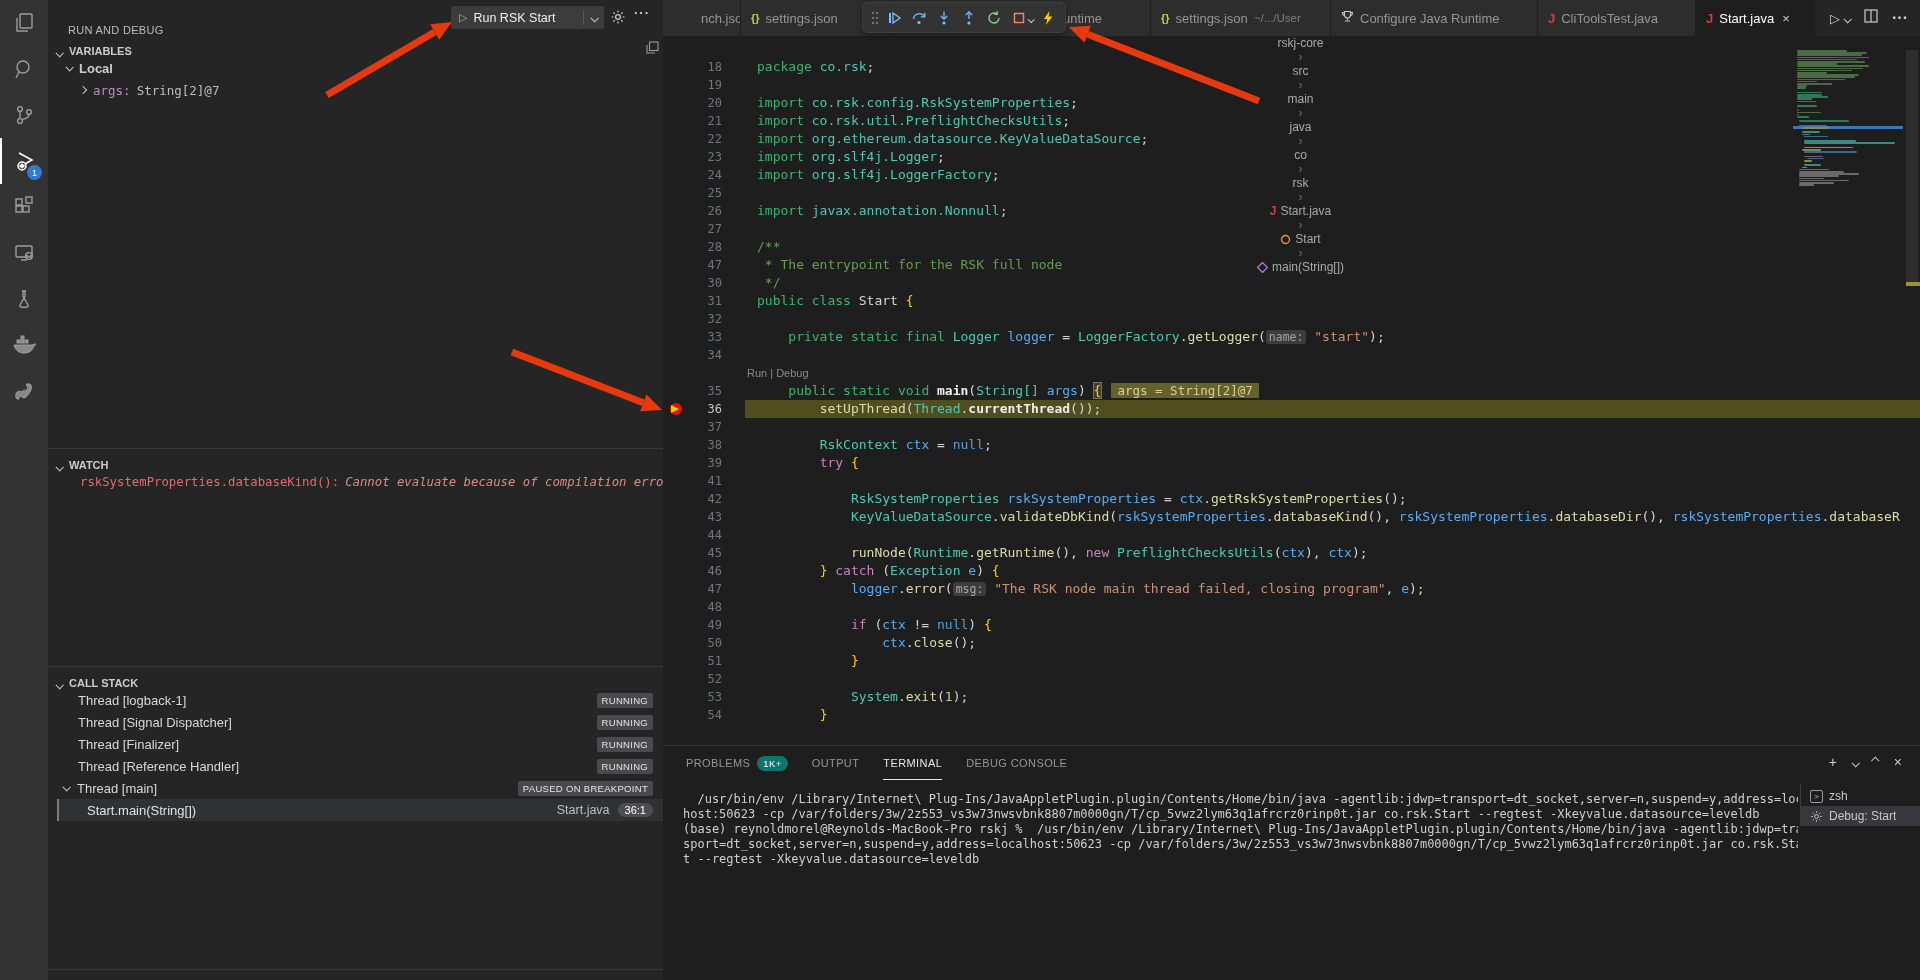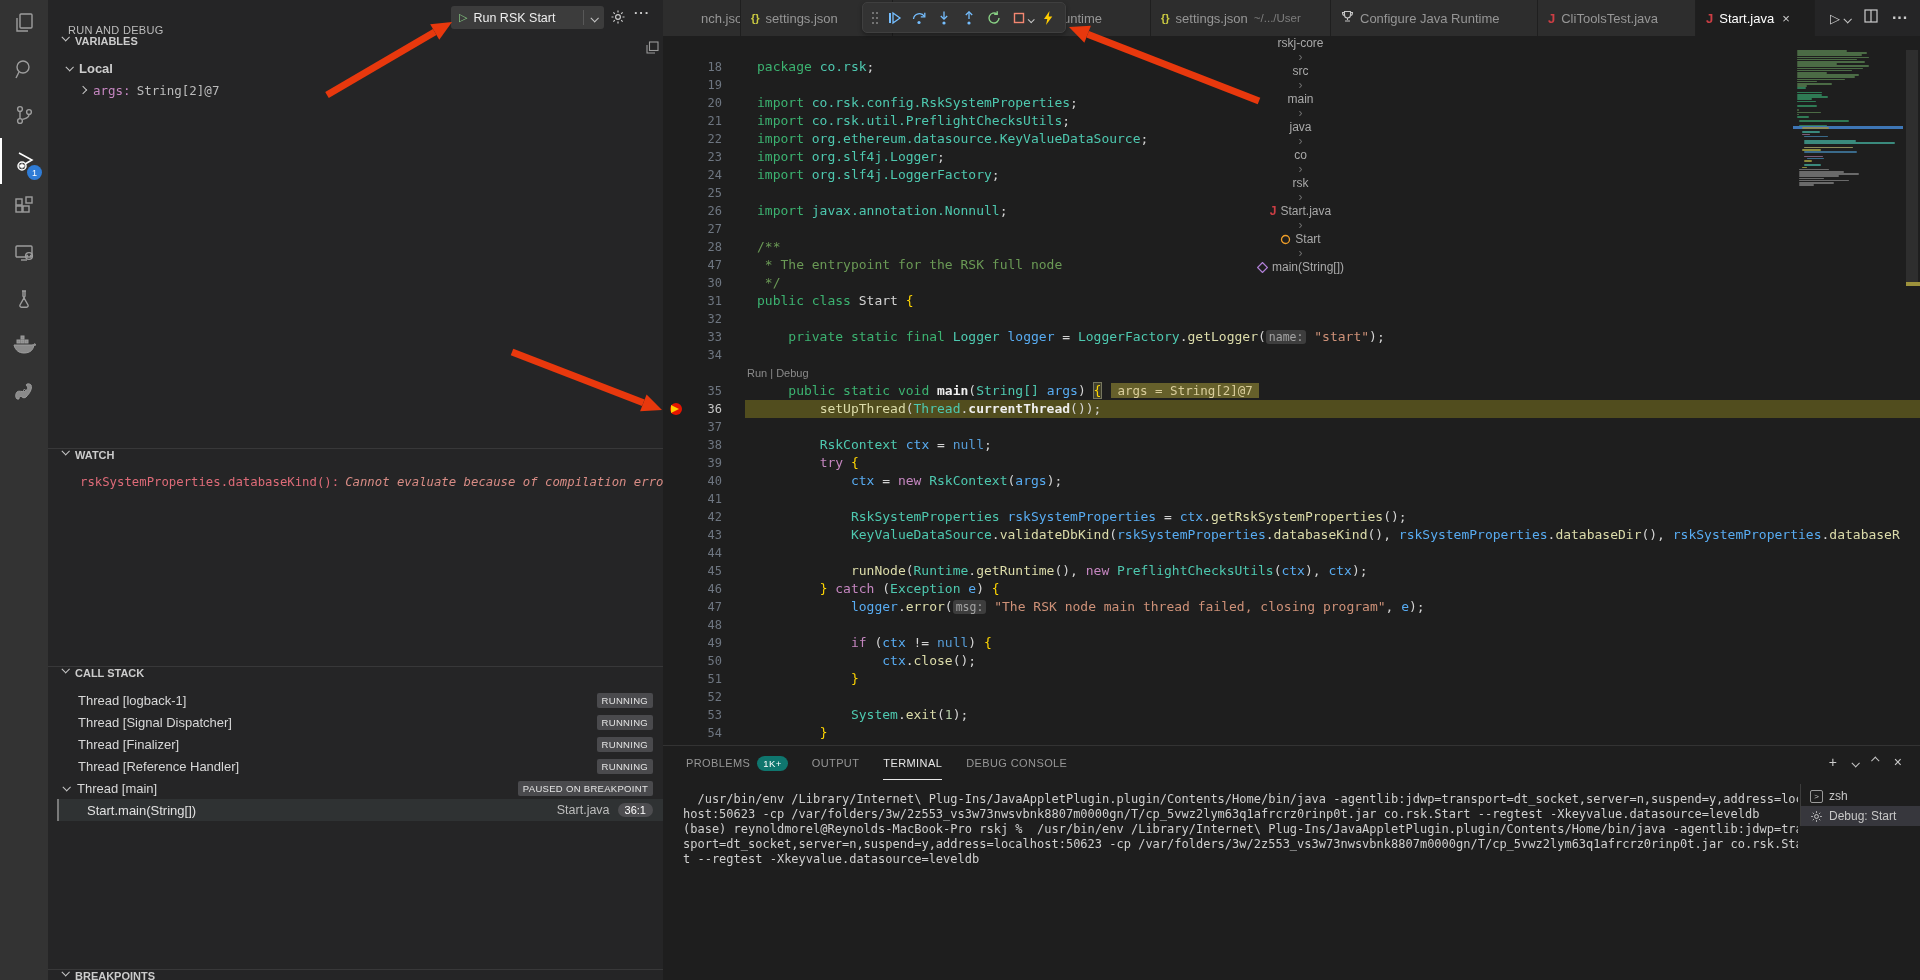--- a/index.html
+++ b/index.html
@@ -25,21 +25,21 @@
   #run-dropdown .play { color:#89d185; margin:0 6px 0 8px; font-size:11px; }
   #run-dropdown .dd-sep { margin-left:auto; width:1px; height:15px; background:#585858; }
   #gear-btn { position:absolute; left:562px; top:9px; }
   #more-btn { position:absolute; left:586px; top:5px; color:#cccccc; font-weight:bold; letter-spacing:1px; }
 
   .chev { display:inline-block; width:6px; height:6px; border-right:1.3px solid #c5c5c5; border-bottom:1.3px solid #c5c5c5; }
   .chev.down { transform:rotate(45deg) translateY(-1px); }
   .chev.right { transform:rotate(-45deg); }
 
   .sec { position:absolute; left:0; right:0; }
-  .sec-header { height:22px; display:flex; align-items:flex-start; font-size:11px; font-weight:bold; color:#cccccc;padding-left:6px; }
+  .sec-header { height:22px; display:flex; align-items:flex-end; font-size:11px; font-weight:bold; color:#cccccc; }
   .sec-header .chev { margin:0 7px 0 8px; }
   #sec-variables { top:35px; }
   #sec-watch  { top:448px; border-top:1px solid #383839; }
   #sec-callstack { top:666px; border-top:1px solid #383839; }
   #sec-breakpoints { top:969px; border-top:1px solid #383839; }
   .tree-row { height:22px; display:flex; align-items:center; }
   #row-local { padding-left:18px; font-weight:bold; }
   #row-local .chev { margin-right:7px; }
   #row-args { padding-left:32px; }
   #row-args .chev { margin-right:7px; }
@@ -474,21 +474,20 @@
       <div class="code-row"><span class="gut">31</span><span class="ct"><span class="tk-k">public</span><span class="tk-p"> </span><span class="tk-k">class</span><span class="tk-p"> </span><span class="tk-p">Start</span><span class="tk-p"> </span><span class="tk-y">{</span></span></div>
       <div class="code-row"><span class="gut">32</span><span class="ct"></span></div>
       <div class="code-row"><span class="gut">33</span><span class="ct">    <span class="tk-k">private</span><span class="tk-p"> </span><span class="tk-k">static</span><span class="tk-p"> </span><span class="tk-k">final</span><span class="tk-p"> </span><span class="tk-t">Logger</span><span class="tk-p"> </span><span class="tk-v">logger</span><span class="tk-p"> = </span><span class="tk-t">LoggerFactory</span><span class="tk-p">.</span><span class="tk-f">getLogger</span><span class="tk-p">(</span><span class="tk-i">name:</span><span class="tk-p"> </span><span class="tk-s">"start"</span><span class="tk-p">);</span></span></div>
       <div class="code-row"><span class="gut">34</span><span class="ct"></span></div>
       <div class="lens-row">Run | Debug</div>
       <div class="code-row"><span class="gut">35</span><span class="ct">    <span class="tk-k">public</span><span class="tk-p"> </span><span class="tk-k">static</span><span class="tk-p"> </span><span class="tk-k">void</span><span class="tk-p"> </span><span class="tk-b">main</span><span class="tk-p">(</span><span class="tk-t">String[]</span><span class="tk-p"> </span><span class="tk-v">args</span><span class="tk-p">) </span><span class="tk-yb">{</span><span class="dbg-chip">args = String[2]@7</span></span></div>
       <div class="code-row cur"><span class="bp-glyph"><span class="dot"></span><span class="arr"></span></span><span class="gut">36</span><span class="ct">        <span class="tk-f">setUpThread</span><span class="tk-p">(</span><span class="tk-t">Thread</span><span class="tk-p">.</span><span class="tk-b">currentThread</span><span class="tk-p">());</span></span></div>
       <div class="code-row"><span class="gut">37</span><span class="ct"></span></div>
       <div class="code-row"><span class="gut">38</span><span class="ct">        <span class="tk-t">RskContext</span><span class="tk-p"> </span><span class="tk-v">ctx</span><span class="tk-p"> = </span><span class="tk-l">null</span><span class="tk-p">;</span></span></div>
       <div class="code-row"><span class="gut">39</span><span class="ct">        <span class="tk-c">try</span><span class="tk-p"> </span><span class="tk-y">{</span></span></div>
-      <div class="code-row"><span class="gut">40</span><span class="ct">            <span class="tk-v">ctx</span><span class="tk-p"> = </span><span class="tk-c">new</span><span class="tk-p"> </span><span class="tk-t">RskContext</span><span class="tk-p">(</span><span class="tk-v">args</span><span class="tk-p">);</span></span></div>
       <div class="code-row"><span class="gut">41</span><span class="ct"></span></div>
       <div class="code-row"><span class="gut">42</span><span class="ct">            <span class="tk-t">RskSystemProperties</span><span class="tk-p"> </span><span class="tk-v">rskSystemProperties</span><span class="tk-p"> = </span><span class="tk-v">ctx</span><span class="tk-p">.</span><span class="tk-f">getRskSystemProperties</span><span class="tk-p">();</span></span></div>
       <div class="code-row"><span class="gut">43</span><span class="ct">            <span class="tk-t">KeyValueDataSource</span><span class="tk-p">.</span><span class="tk-f">validateDbKind</span><span class="tk-p">(</span><span class="tk-v">rskSystemProperties</span><span class="tk-p">.</span><span class="tk-f">databaseKind</span><span class="tk-p">(), </span><span class="tk-v">rskSystemProperties</span><span class="tk-p">.</span><span class="tk-f">databaseDir</span><span class="tk-p">(), </span><span class="tk-v">rskSystemProperties</span><span class="tk-p">.</span><span class="tk-f">databaseR</span></span></div>
       <div class="code-row"><span class="gut">44</span><span class="ct"></span></div>
       <div class="code-row"><span class="gut">45</span><span class="ct">            <span class="tk-f">runNode</span><span class="tk-p">(</span><span class="tk-t">Runtime</span><span class="tk-p">.</span><span class="tk-f">getRuntime</span><span class="tk-p">(), </span><span class="tk-c">new</span><span class="tk-p"> </span><span class="tk-t">PreflightChecksUtils</span><span class="tk-p">(</span><span class="tk-v">ctx</span><span class="tk-p">), </span><span class="tk-v">ctx</span><span class="tk-p">);</span></span></div>
       <div class="code-row"><span class="gut">46</span><span class="ct">        <span class="tk-y">}</span><span class="tk-p"> </span><span class="tk-c">catch</span><span class="tk-p"> (</span><span class="tk-t">Exception</span><span class="tk-p"> </span><span class="tk-v">e</span><span class="tk-p">) </span><span class="tk-y">{</span></span></div>
       <div class="code-row"><span class="gut">47</span><span class="ct">            <span class="tk-v">logger</span><span class="tk-p">.</span><span class="tk-f">error</span><span class="tk-p">(</span><span class="tk-i">msg:</span><span class="tk-p"> </span><span class="tk-s">"The RSK node main thread failed, closing program"</span><span class="tk-p">, </span><span class="tk-v">e</span><span class="tk-p">);</span></span></div>
       <div class="code-row"><span class="gut">48</span><span class="ct"></span></div>
       <div class="code-row"><span class="gut">49</span><span class="ct">            <span class="tk-c">if</span><span class="tk-p"> (</span><span class="tk-v">ctx</span><span class="tk-p"> != </span><span class="tk-l">null</span><span class="tk-p">) </span><span class="tk-y">{</span></span></div>
       <div class="code-row"><span class="gut">50</span><span class="ct">                <span class="tk-v">ctx</span><span class="tk-p">.</span><span class="tk-f">close</span><span class="tk-p">();</span></span></div>

